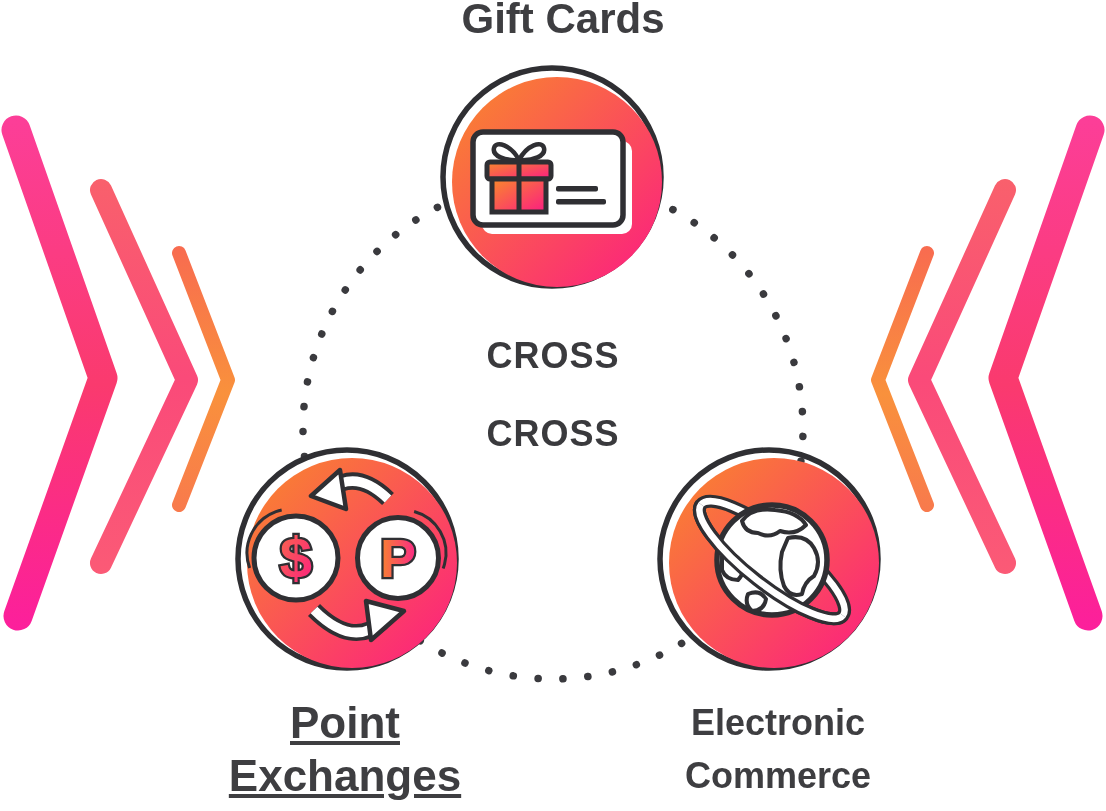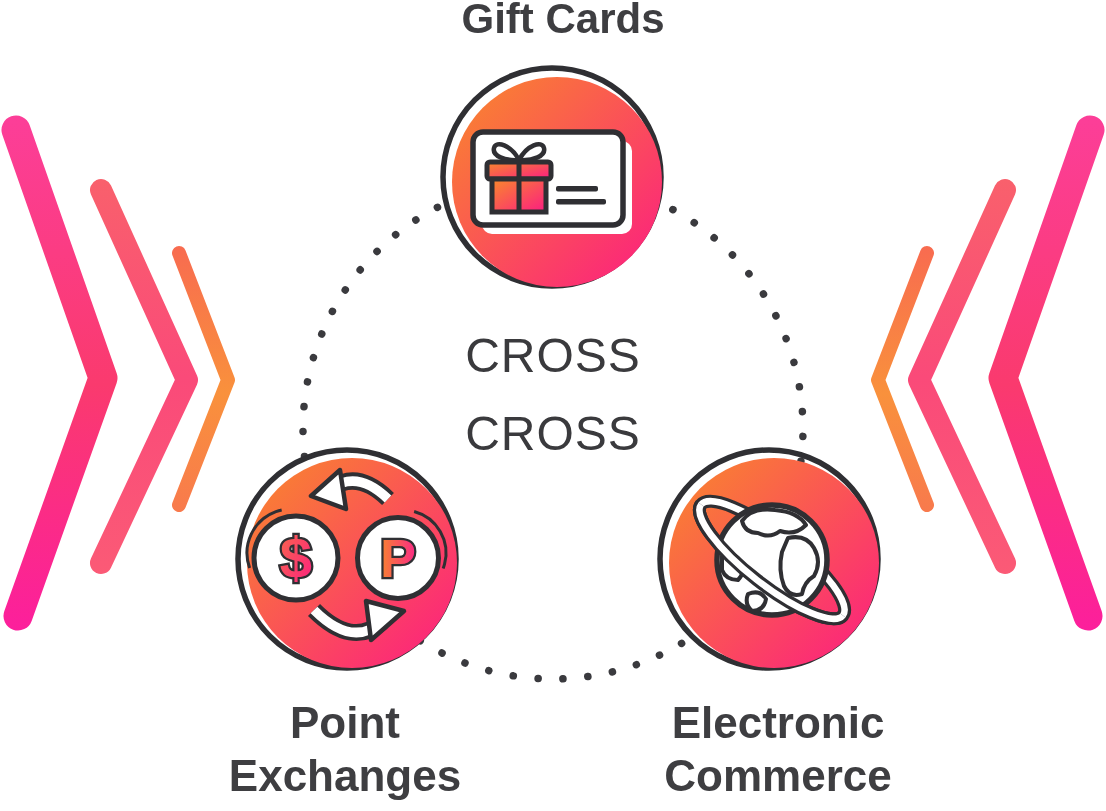--- a/index.html
+++ b/index.html
@@ -8,25 +8,25 @@
     font-family:"Liberation Sans",sans-serif;
   }
   .stage svg{position:absolute;left:0;top:0;}
   .label{
     position:absolute;font-weight:700;color:#3E3E41;text-align:center;
     font-family:"Liberation Sans",sans-serif;
   }
   .label-gift{left:363px;top:-6px;width:400px;font-size:42px;line-height:50px;}
   .title{
     position:absolute;left:353px;top:317px;width:400px;text-align:center;
-    font-weight:400;font-size:48px;line-height:78px;color:#3A3A3D;letter-spacing:1px;
+    font-weight:700;font-size:36px;line-height:78px;color:#3A3A3D;letter-spacing:1px;
     font-family:"Liberation Sans",sans-serif;
   }
-  .label-points{left:205px;top:696px;width:280px;font-size:44px;line-height:53px;}
-  .label-commerce{left:628px;top:696px;width:300px;font-size:44px;line-height:53px;}
+  .label-points{left:205px;top:696px;width:280px;font-size:44px;line-height:53px;text-decoration:underline;}
+  .label-commerce{left:628px;top:696px;width:300px;font-size:36px;line-height:53px;}
   .glyph{font-family:"Liberation Sans",sans-serif;font-weight:700;}
 </style>
 </head>
 <body>
 
 <div class="stage">
 
 <svg width="1106" height="811" viewBox="0 0 1106 811">
   <defs>
     <linearGradient id="gradCircle" x1="0" y1="0" x2="1" y2="1">

